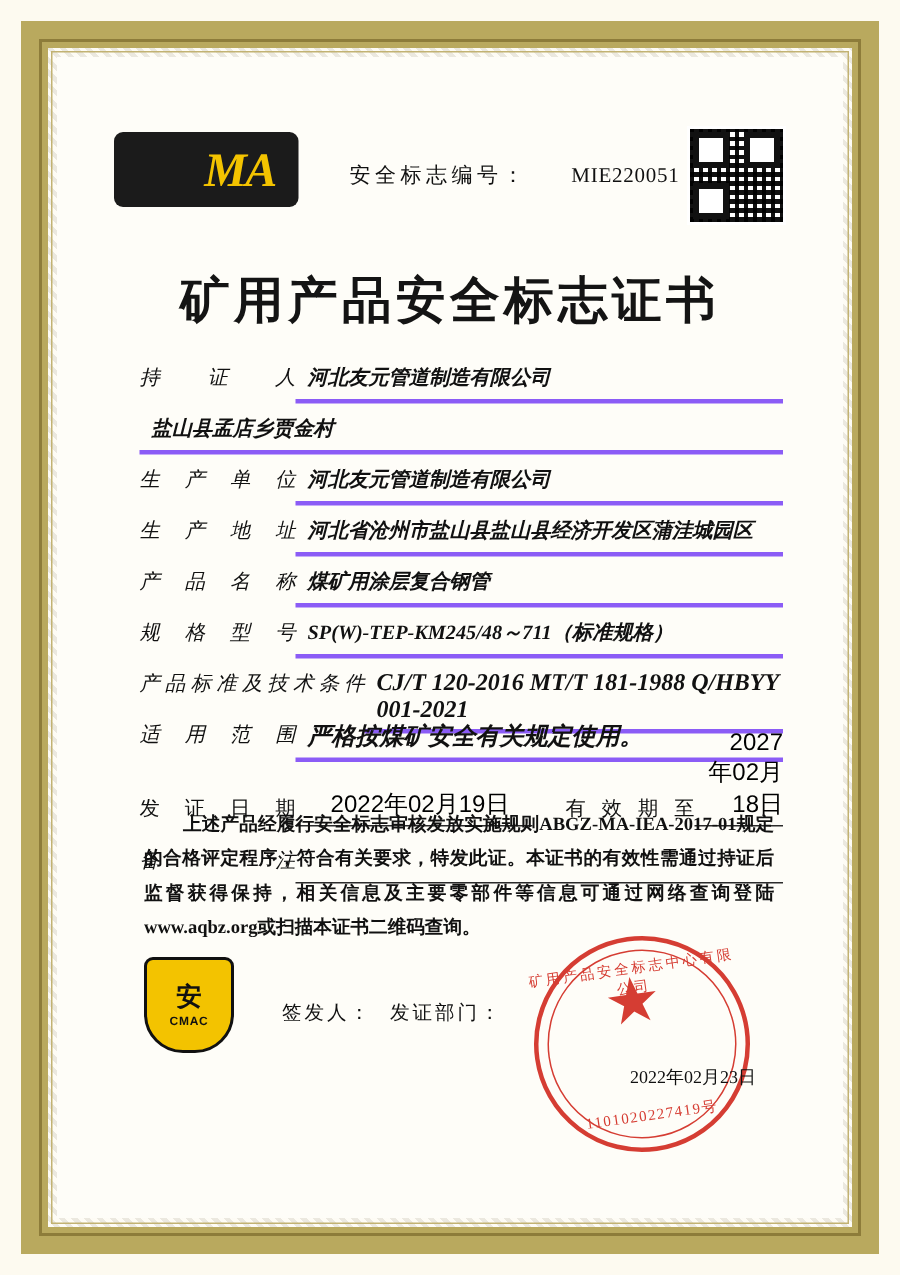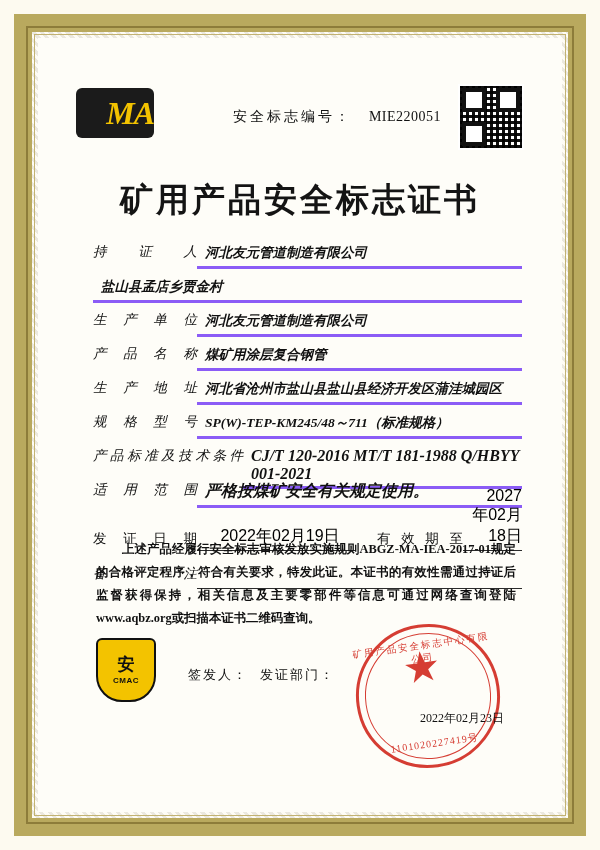--- a/index.html
+++ b/index.html
@@ -56,42 +56,43 @@
   .ma-logo {
     position: absolute;
     left: 38px;
     top: 50px;
     width: 78px;
     height: 50px;
     background: #1b1b1b;
     border-radius: 6px;
     display: flex;
     align-items: center;
-    justify-content: flex-end;
+    justify-content: center;
+    padding-left: 45px;
   }
   .ma-logo span {
     font-family: "Liberation Serif", serif;
     font-weight: bold;
     font-style: italic;
     font-size: 32px;
     color: #f3c300;
     letter-spacing: -1px;
   }
 
   .cert-no {
     position: absolute;
     left: 195px;
     top: 70px;
     font-size: 14px;
     color: #111;
     letter-spacing: 1px;
   }
   .cert-no .label { letter-spacing: 3px; }
   .cert-no .value {
-    margin-left: 12px;
+    margin-left: 24px;
     font-family: "Liberation Serif", serif;
     letter-spacing: 0.5px;
   }
 
   .qr {
     position: absolute;
     right: 38px;
     top: 46px;
     width: 62px;
     height: 62px;
@@ -394,30 +395,30 @@
       </div>
 
       <div class="row">
         <div class="label">生产单位</div>
         <div class="value-wrap">
           <span class="value">河北友元管道制造有限公司</span>
         </div>
       </div>
 
       <div class="row">
+        <div class="label">生产地址</div>
+        <div class="value-wrap">
+          <span class="value">河北省沧州市盐山县盐山县经济开发区蒲洼城园区</span>
+        </div>
+      </div>
+
+      <div class="row">
         <div class="label">产品名称</div>
         <div class="value-wrap">
           <span class="value">煤矿用涂层复合钢管</span>
-        </div>
-      </div>
-
-      <div class="row">
-        <div class="label">生产地址</div>
-        <div class="value-wrap">
-          <span class="value">河北省沧州市盐山县盐山县经济开发区蒲洼城园区</span>
         </div>
       </div>
 
       <div class="row">
         <div class="label">规格型号</div>
         <div class="value-wrap">
           <span class="value">SP(W)-TEP-KM245/48～711（标准规格）</span>
         </div>
       </div>
 

